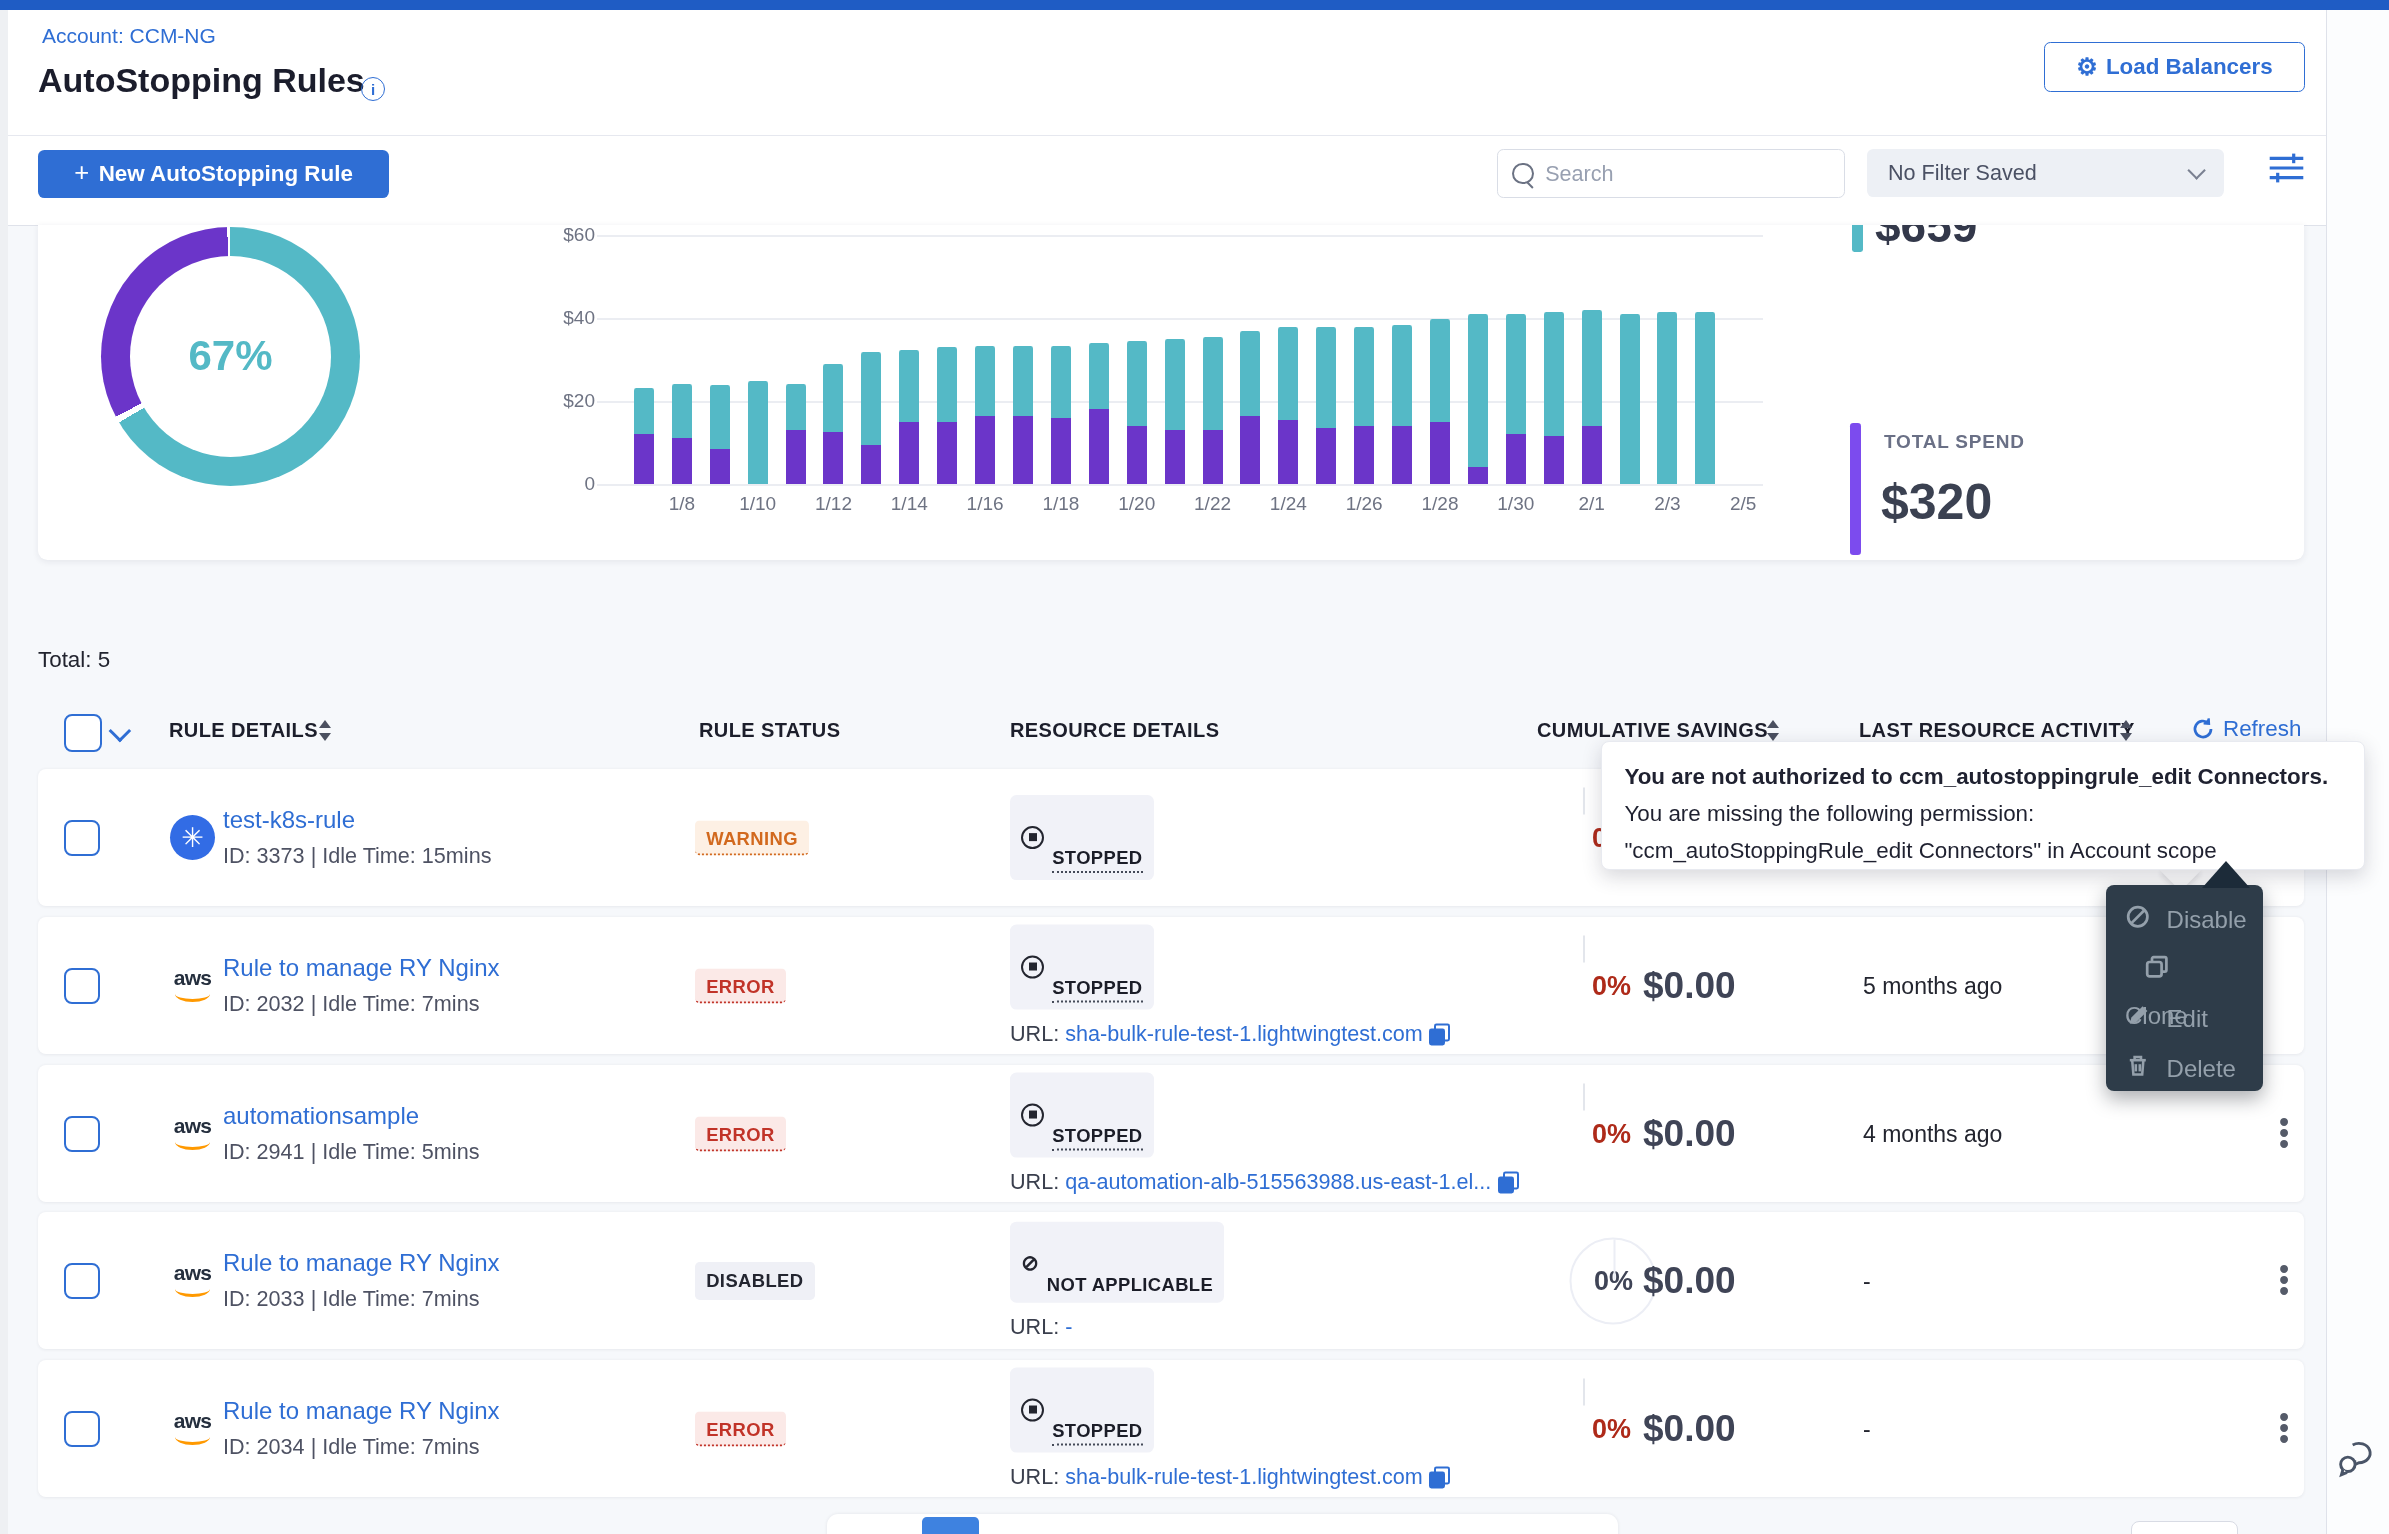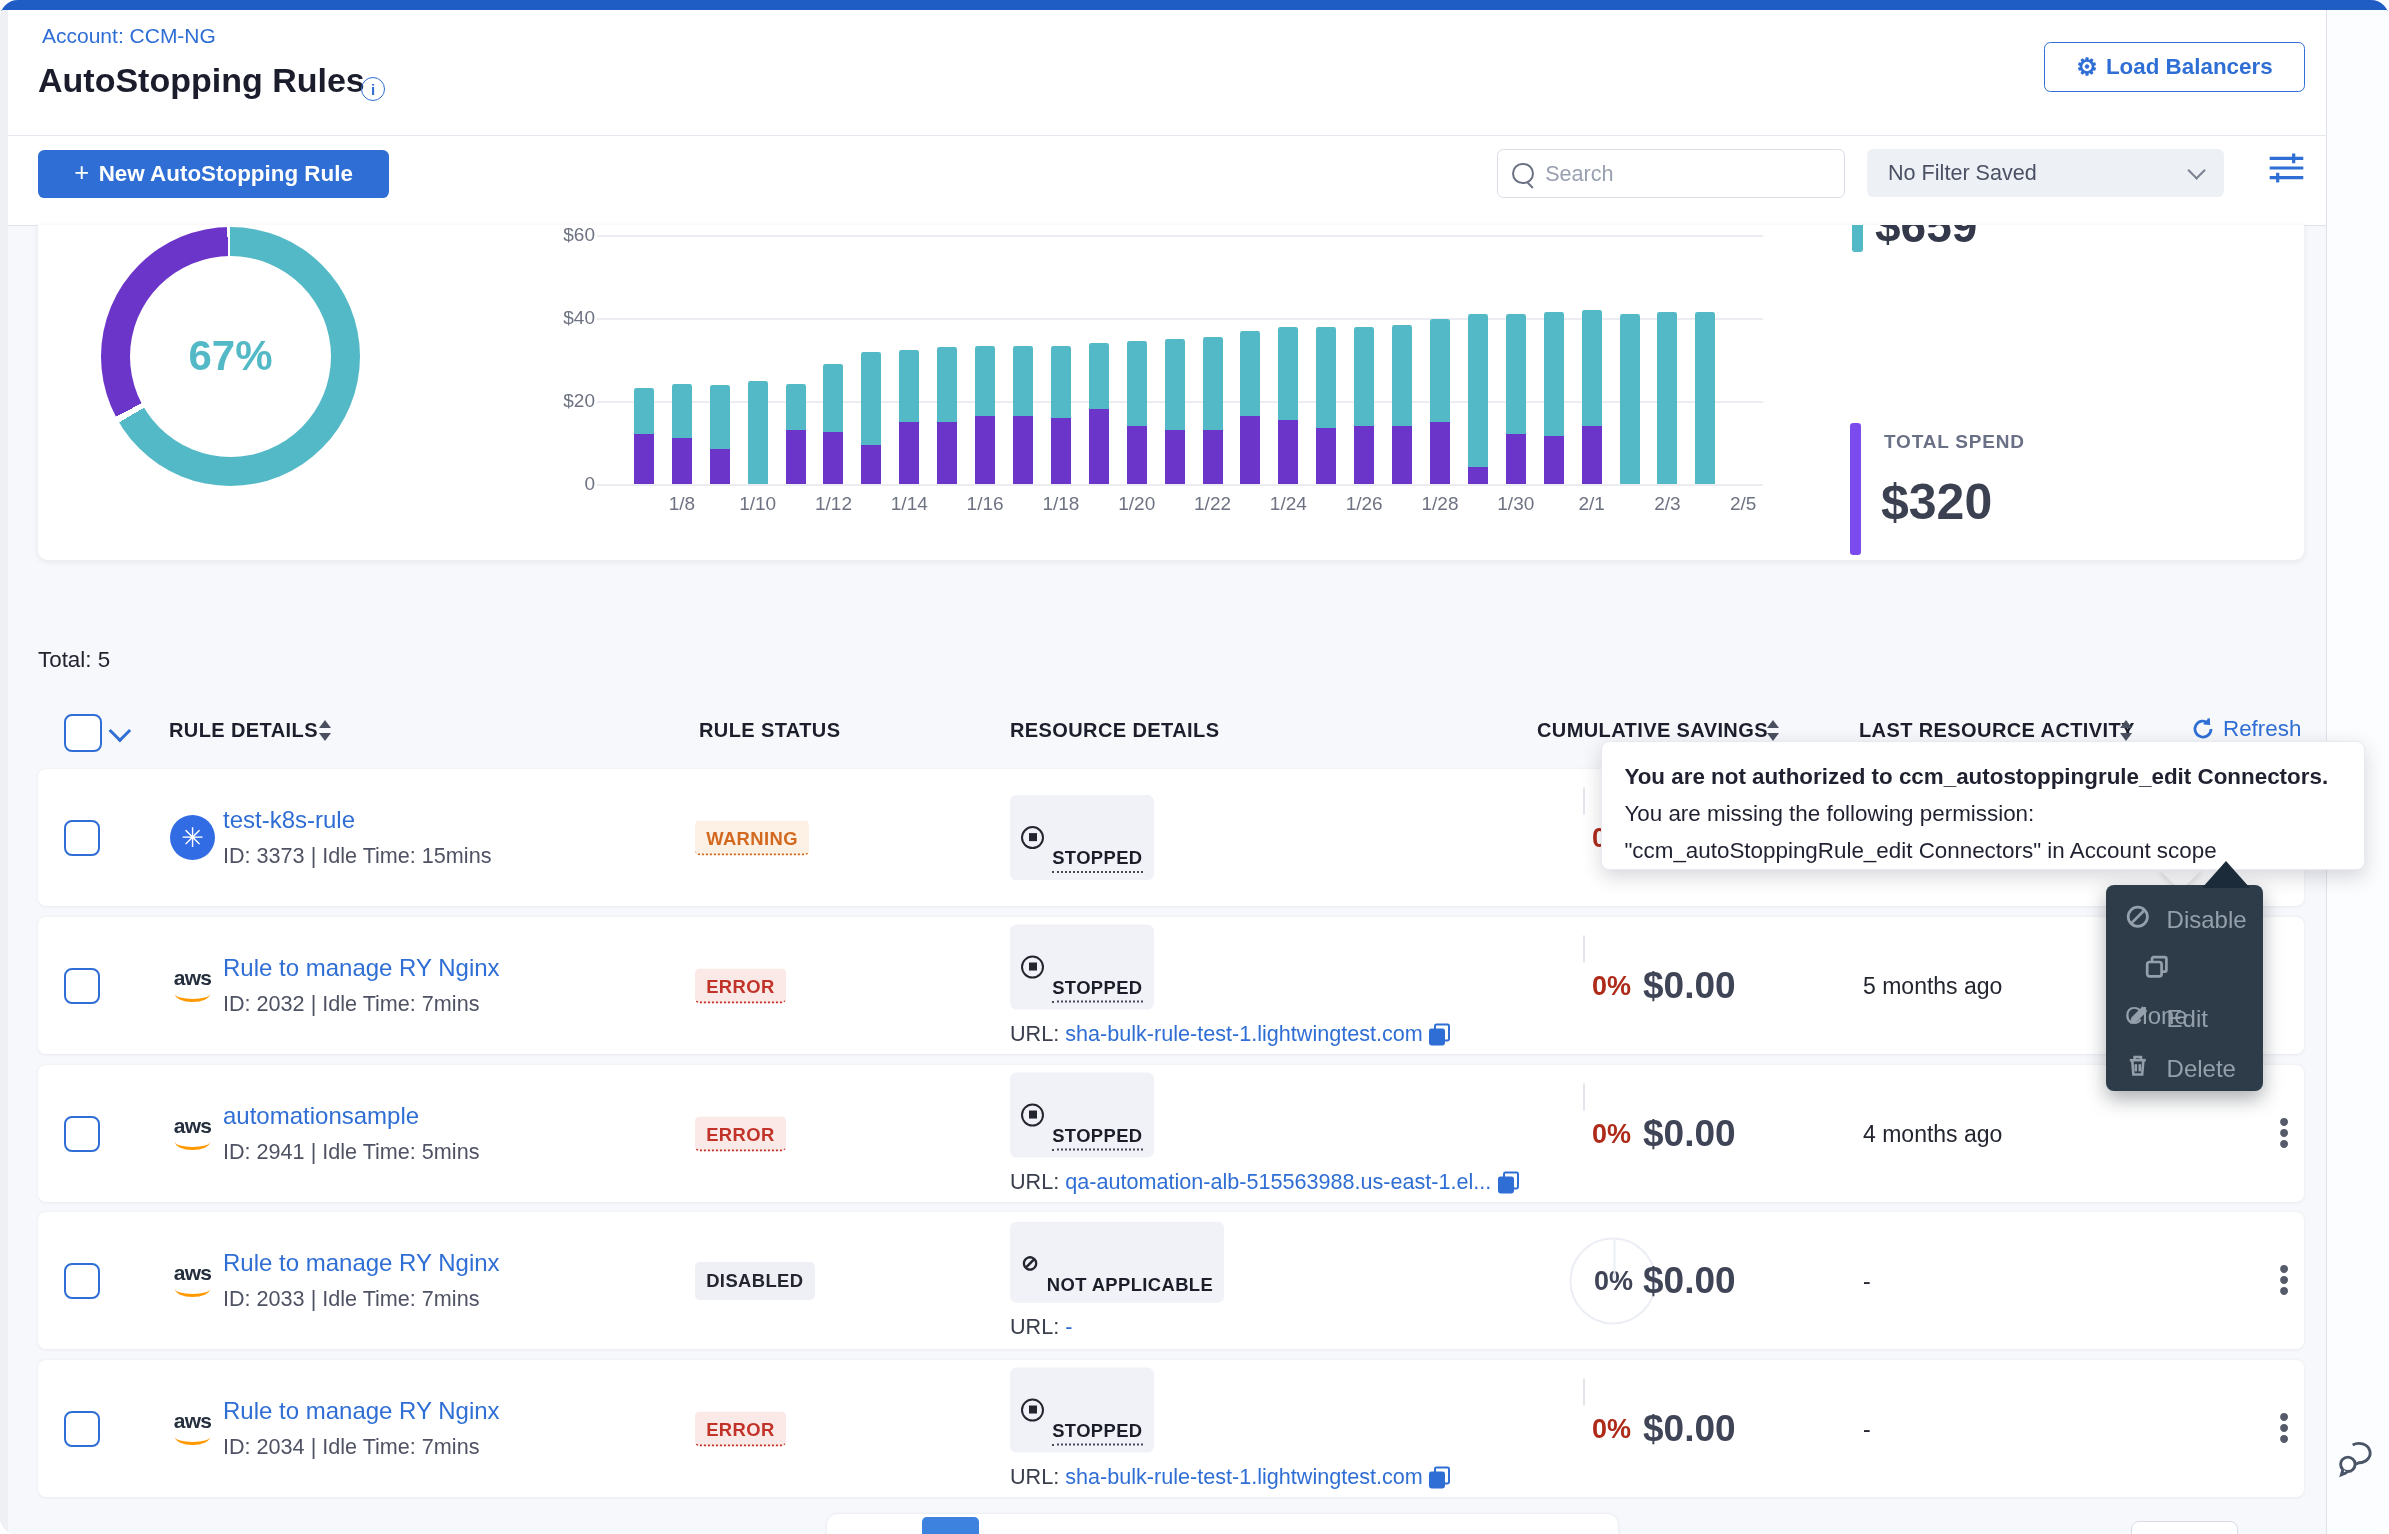--- a/index.html
+++ b/index.html
@@ -1,17 +1,17 @@
 <!DOCTYPE html>
 <html style="font-size:12.8px"><head>
 <meta charset="utf-8">
 <style>
   html,body{margin:0;padding:0;}
   .app{position:relative;width:2389px;height:1535px;background:#f6f8fb;
-       font-family:"Liberation Sans",sans-serif;overflow:hidden;color:#1c1e2b;border-radius:18px;}
+       font-family:"Liberation Sans",sans-serif;overflow:hidden;color:#1c1e2b;}
   .abs{position:absolute;}
 
   
   .topbar{left:0;top:0;width:2389px;height:10.4px;background:#1f5cc4;border-bottom:1.6px solid #17479c;}
   .left-gutter{left:0;top:10.4px;width:8px;height:1525px;background:#eef0f3;}
   .right-rail{left:2326px;top:10.4px;width:63px;height:1525px;background:#fcfdfe;border-left:1.6px solid #dfe2ea;}
 
   .header-band{left:8px;top:10.4px;width:2318px;height:125px;background:#fff;border-bottom:1.6px solid #e6e8ef;}
   .account-label{left:42px;top:24px;font-size:21px;color:#2f6ed4;}
   .page-title{left:38px;top:61px;font-size:34px;font-weight:bold;color:#1b1d2c;}

